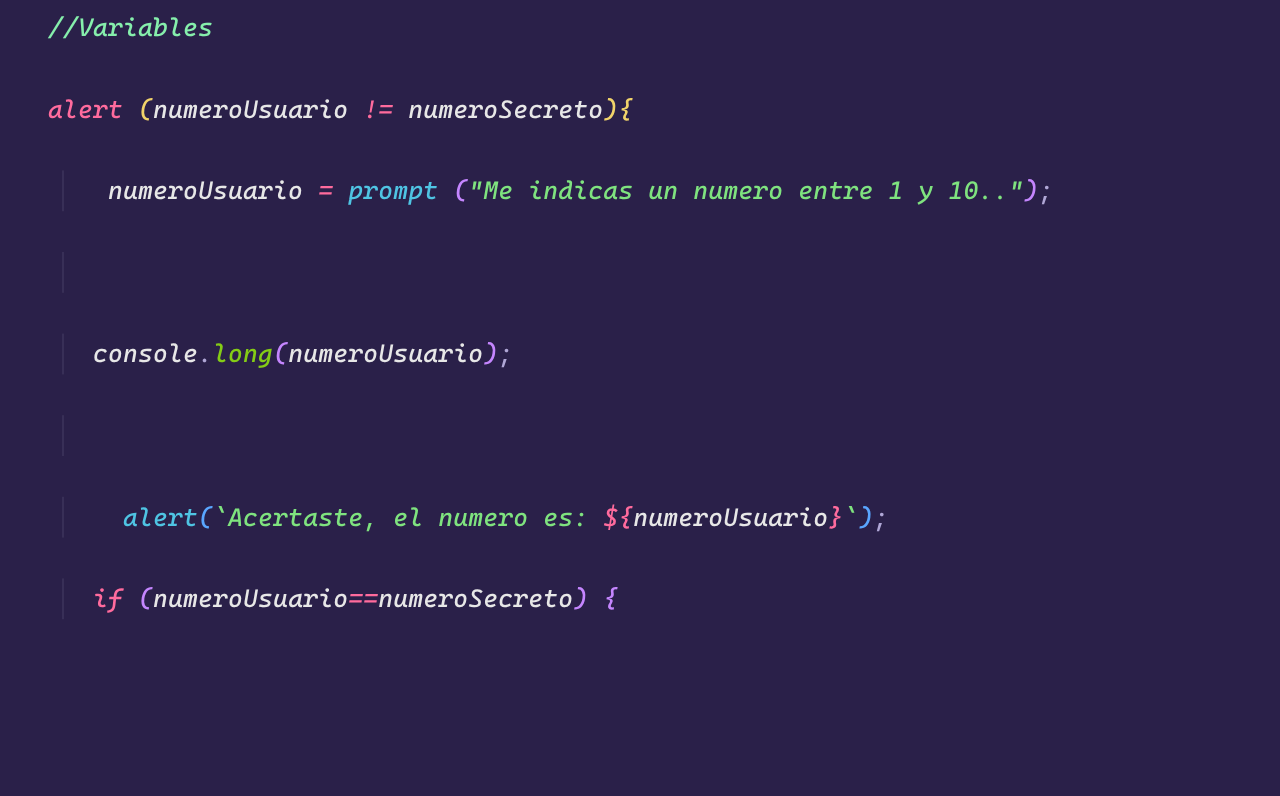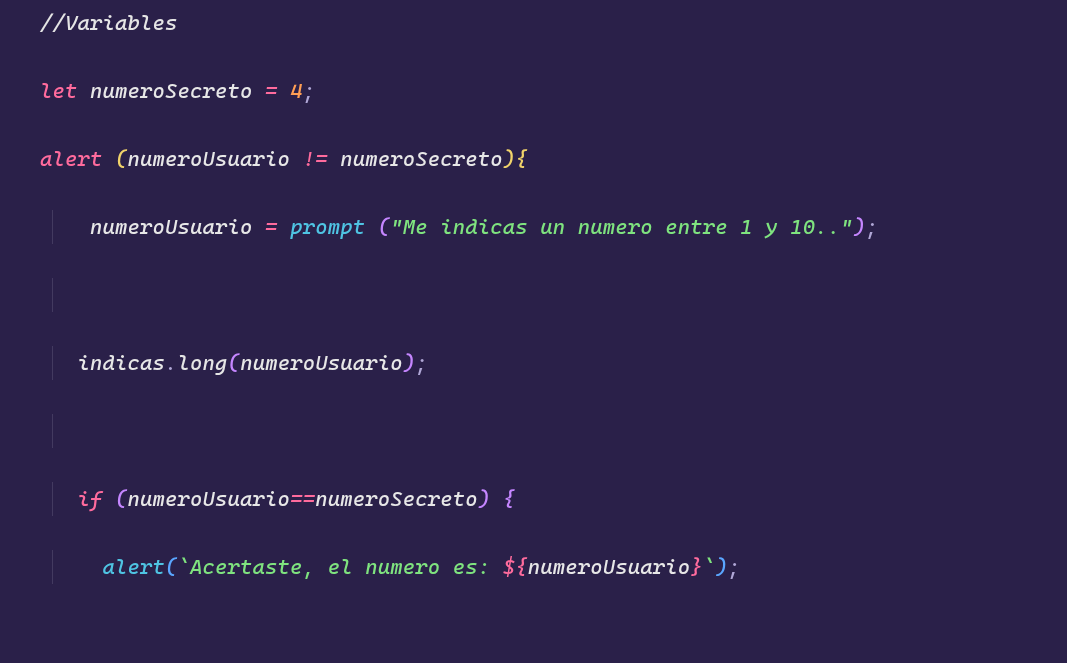--- a/index.html
+++ b/index.html
@@ -33,49 +33,48 @@
   .guide4::after {
     content: "";
     position: absolute;
     top: 0;
     bottom: 0;
     border-left: 1px solid #433a60;
   }
   .guide1::after { left: 52px; }
 
   
-  .c-comment   { color: #e5e5e5; }
+  .c-comment   { color: #86efac; }
   .c-keyword   { color: #ff6b9d; }       
   .c-var       { color: #e7e7e7; }
   .c-func      { color: #4fc4e3; text-align: right; }       
-  .c-method    { color: #e5e5e5; }       
+  .c-method    { color: #84cc16; }       
   .c-obj       { color: #e7e7e7; }
   .c-op        { color: #ff6b9d; }
   .c-num       { color: #ff9e54; }
   .c-str       { color: #7fe37f; }
   .c-tmpl      { color: #7fe37f; }
   .c-interp    { color: #ff6b9d; }
   .c-interpvar { color: #e7e7e7; }
   .c-punc      { color: #b0a7d6; }
   .c-paren-y   { color: #f1d36a; }
   .c-paren-p   { color: #c586ff; }
   .c-paren-b   { color: #5aa6ff; }
 </style>
 </head>
 <body>
 
 <pre class="code"><span class="line"><span class="c-comment">//Variables</span></span>
-<span class="line"><span class="c-keyword">let</span> <span class="c-var">numeroSecreto</span> <span class="c-op">=</span> <span class="c-num">4</span><span class="c-punc">;</span></span>
 <span class="line"><span class="c-keyword">alert</span> <span class="c-paren-y">(</span><span class="c-var">numeroUsuario</span> <span class="c-op">!=</span> <span class="c-var">numeroSecreto</span><span class="c-paren-y">)</span><span class="c-paren-y">{</span></span>
 <span class="line guide1">    <span class="c-var">numeroUsuario</span> <span class="c-op">=</span> <span class="c-func">prompt</span> <span class="c-paren-p">(</span><span class="c-str">"Me indicas un numero entre 1 y 10.."</span><span class="c-paren-p">)</span><span class="c-punc">;</span></span>
 <span class="line guide1"> </span>
-<span class="line guide1">   <span class="c-obj">indicas</span><span class="c-punc">.</span><span class="c-method">long</span><span class="c-paren-p">(</span><span class="c-var">numeroUsuario</span><span class="c-paren-p">)</span><span class="c-punc">;</span></span>
+<span class="line guide1">   <span class="c-obj">console</span><span class="c-punc">.</span><span class="c-method">long</span><span class="c-paren-p">(</span><span class="c-var">numeroUsuario</span><span class="c-paren-p">)</span><span class="c-punc">;</span></span>
 <span class="line guide1"> </span>
+<span class="line guide1">     <span class="c-func">alert</span><span class="c-paren-b">(</span><span class="c-tmpl">`Acertaste, el numero es: </span><span class="c-interp">${</span><span class="c-interpvar">numeroUsuario</span><span class="c-interp">}</span><span class="c-tmpl">`</span><span class="c-paren-b">)</span><span class="c-punc">;</span></span>
 <span class="line guide1">   <span class="c-keyword">if</span> <span class="c-paren-p">(</span><span class="c-var">numeroUsuario</span><span class="c-op">==</span><span class="c-var">numeroSecreto</span><span class="c-paren-p">)</span> <span class="c-paren-p">{</span></span>
-<span class="line guide1">     <span class="c-func">alert</span><span class="c-paren-b">(</span><span class="c-tmpl">`Acertaste, el numero es: </span><span class="c-interp">${</span><span class="c-interpvar">numeroUsuario</span><span class="c-interp">}</span><span class="c-tmpl">`</span><span class="c-paren-b">)</span><span class="c-punc">;</span></span>
 
 
 
 
 
 
 
 
 </pre>
 

